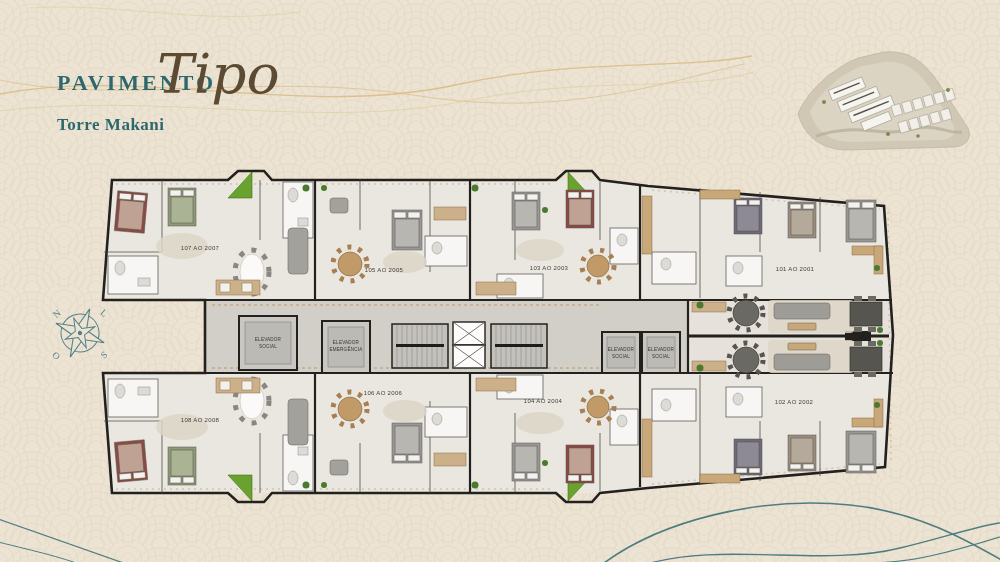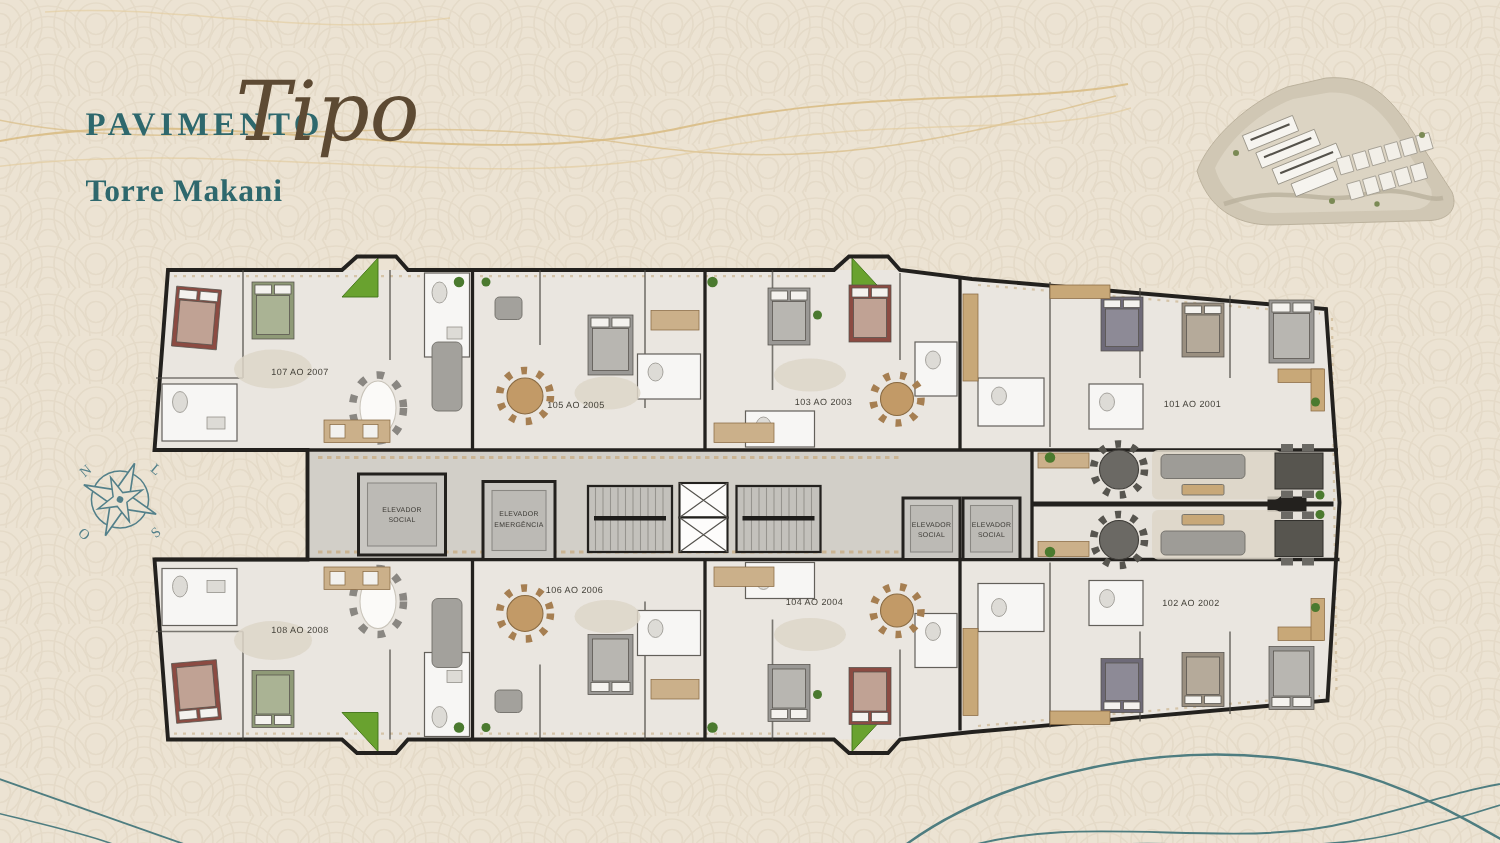--- a/index.html
+++ b/index.html
@@ -5,21 +5,21 @@
   html,body{margin:0;padding:0;background:#ece3d3;}
   .stage{position:relative;width:1000px;height:562px;background:#ece3d3;overflow:hidden;
          font-family:"Liberation Sans",sans-serif;}
   svg.scene{position:absolute;left:0;top:0;}
   .title-block{position:absolute;left:0;top:0;z-index:5;}
   .t-pavimento{position:absolute;left:57px;top:70px;font-family:"Liberation Serif",serif;
     font-size:22px;letter-spacing:3px;color:#2e686d;font-weight:600;white-space:nowrap;}
   .t-script{position:absolute;left:157px;top:42px;font-family:"DejaVu Serif",serif;
     font-style:italic;font-size:55px;color:#5d4a33;white-space:nowrap;text-align:center;}
   .t-sub{position:absolute;left:57px;top:115px;font-family:"Liberation Serif",serif;
-    font-size:21px;color:#2e686d;font-weight:600;letter-spacing:.5px;white-space:nowrap;}
+    font-size:17px;color:#2e686d;font-weight:600;letter-spacing:.5px;white-space:nowrap;}
   text{font-family:"Liberation Sans",sans-serif;}
   .unit-label{font-size:6px;fill:#45423a;letter-spacing:.3px;}
   .elev-label{font-size:4.6px;fill:#3a3833;letter-spacing:.2px;}
   .compass-letter{font-family:"Liberation Serif",serif;font-size:9.5px;fill:#53808a;}
 </style>
 </head>
 <body>
 
 <div class="stage">
 

